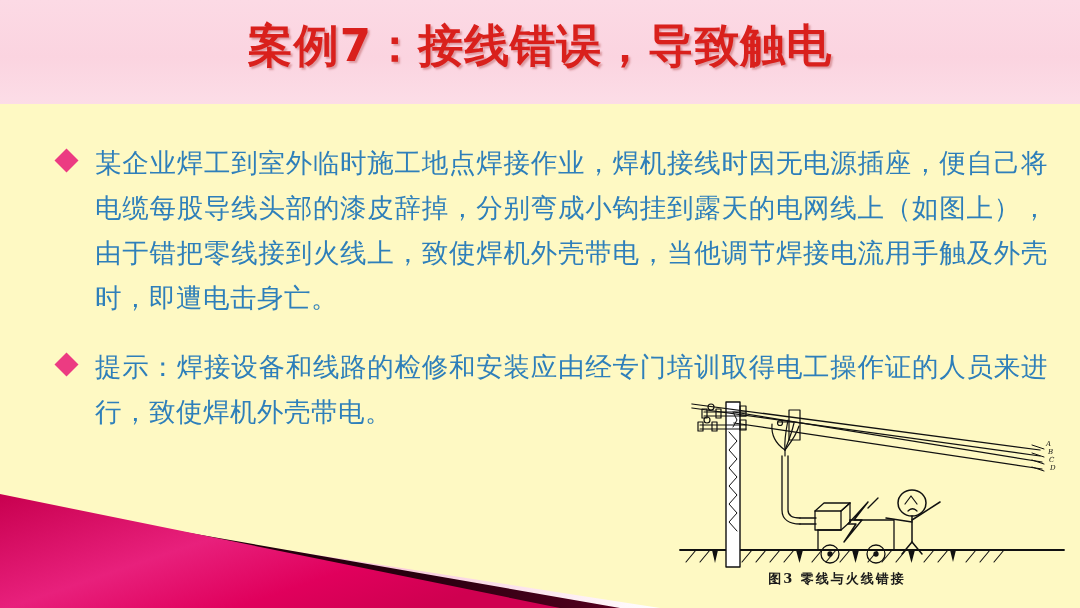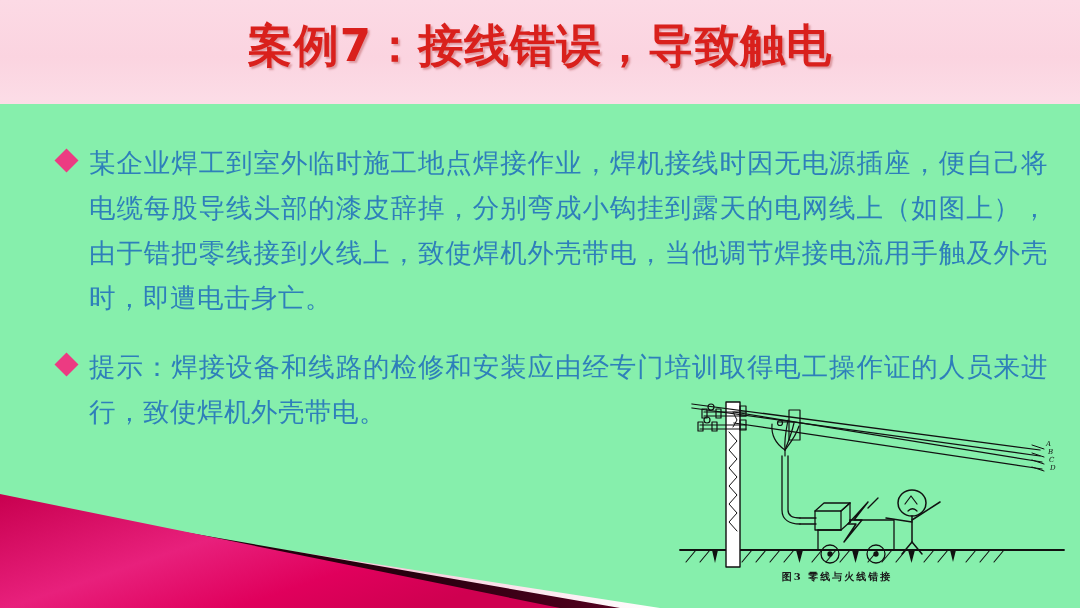--- a/index.html
+++ b/index.html
@@ -7,21 +7,21 @@
     padding: 0;
     background: #ffffff;
   }
   body {
     font-family: "Liberation Sans", "DejaVu Sans", sans-serif;
   }
   .slide {
     position: relative;
     width: 1080px;
     height: 608px;
-    background: #86efac;
+    background: #fef9c3;
     overflow: hidden;
   }
 
   
   .header-band {
     position: absolute;
     left: 0;
     top: 0;
     width: 1080px;
     height: 104px;
@@ -70,21 +70,21 @@
     flex: 0 0 auto;
     width: 17px;
     height: 17px;
     background: #ec3b82;
     transform: rotate(45deg);
     margin-top: 12px;
     margin-right: 0px;
   }
   .bullet-text {
     flex: 1 1 auto;
-    margin-left: 14px;
+    margin-left: 20px;
     font-size: 26.5px;
     line-height: 45px;
     color: #2e7fba;
     letter-spacing: 0.5px;
     text-align: justify;
     font-family: "DejaVu Sans", "Liberation Sans", sans-serif;
   }
   .bullet-2 .bullet-text { width: 960px; }
 
   
@@ -95,21 +95,21 @@
     width: 400px;
     height: 210px;
   }
   .illustration svg { display: block; }
   .fig-caption {
     position: absolute;
     left: 672px;
     top: 570px;
     width: 330px;
     text-align: center;
-    font-size: 10px;
+    font-size: 13px;
     font-weight: bold;
     color: #1a1a1a;
     letter-spacing: 2px;
     font-family: "DejaVu Serif", "Liberation Serif", serif;
   }
 
   
   .deco {
     position: absolute;
     left: 0;

